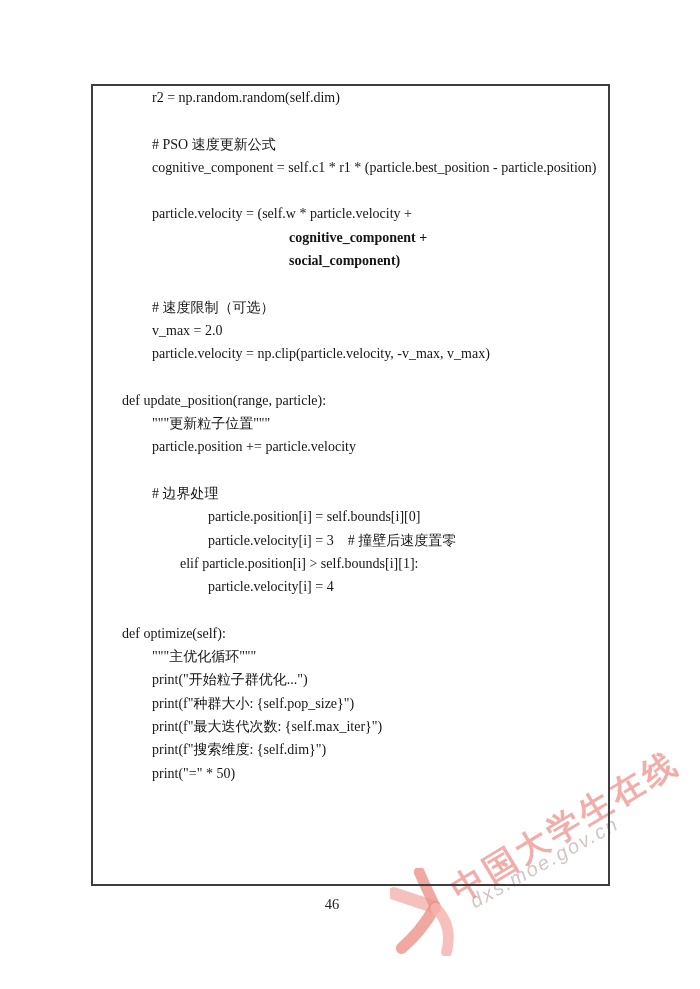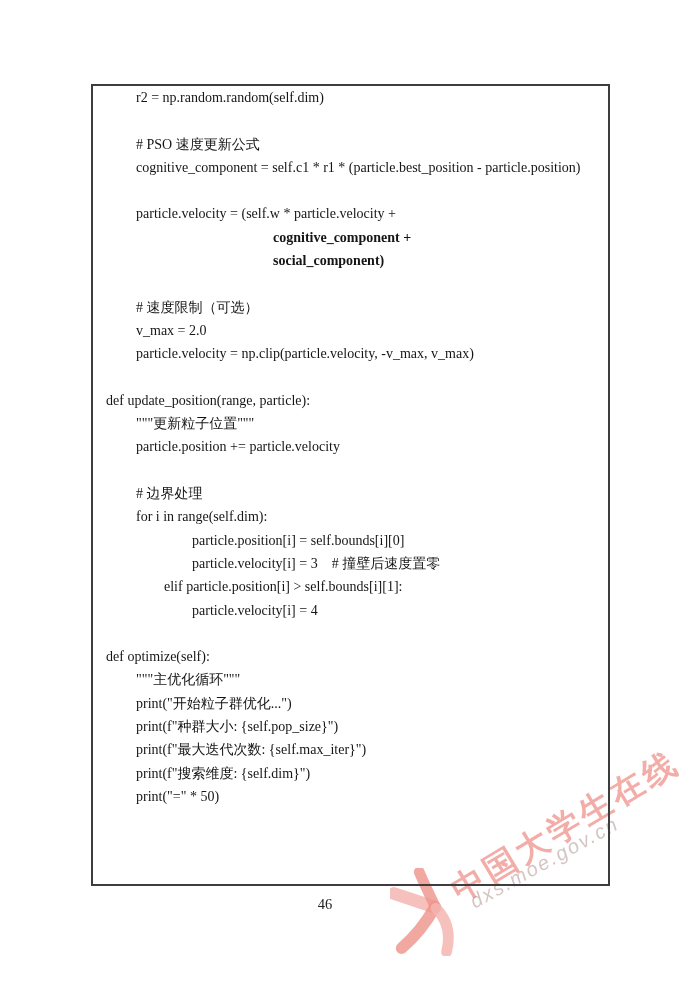--- a/index.html
+++ b/index.html
@@ -18,41 +18,41 @@
     left: 91px;
     top: 84px;
     width: 519px;
     height: 802px;
     border: 2px solid #3d3d3d;
     background: transparent;
     z-index: 3;
   }
   .code-block {
     position: absolute;
-    left: 106px;
+    left: 122px;
     top: 86px;
     width: 482px;
     z-index: 4;
   }
   .code-line {
     height: 23.3px;
     line-height: 23.3px;
     font-size: 14px;
     white-space: pre;
     font-family: "Liberation Serif", "DejaVu Serif", serif;
     color: #151515;
   }
   .ind0 { padding-left: 0; }
   .ind1 { padding-left: 30px; }
   .ind2 { padding-left: 58px; }
   .ind3 { padding-left: 86px; }
   .ind4 { padding-left: 167px; font-weight: bold; }
   .page-number {
     position: absolute;
-    left: 5px;
+    left: 12px;
     top: 896px;
     width: 640px;
     text-align: center;
     font-size: 14.5px;
     color: #222222;
     z-index: 4;
   }
   
   .watermark { position: absolute; left: 0; top: 0; width: 700px; height: 989px; z-index: 2; pointer-events: none; }
   .wm-text {
@@ -119,21 +119,20 @@
       <div class="code-line ind0">&nbsp;</div>
       <div class="code-line ind1"># 速度限制（可选）</div>
       <div class="code-line ind1">v_max = 2.0</div>
       <div class="code-line ind1">particle.velocity = np.clip(particle.velocity, -v_max, v_max)</div>
       <div class="code-line ind0">&nbsp;</div>
       <div class="code-line ind0">def update_position(range, particle):</div>
       <div class="code-line ind1">"""更新粒子位置"""</div>
       <div class="code-line ind1">particle.position += particle.velocity</div>
       <div class="code-line ind0">&nbsp;</div>
       <div class="code-line ind1"># 边界处理</div>
-      <div class="code-line ind1">for i in range(self.dim):</div>
       <div class="code-line ind3">particle.position[i] = self.bounds[i][0]</div>
       <div class="code-line ind3">particle.velocity[i] = 3    # 撞壁后速度置零</div>
       <div class="code-line ind2">elif particle.position[i] &gt; self.bounds[i][1]:</div>
       <div class="code-line ind3">particle.velocity[i] = 4</div>
       <div class="code-line ind0">&nbsp;</div>
       <div class="code-line ind0">def optimize(self):</div>
       <div class="code-line ind1">"""主优化循环"""</div>
       <div class="code-line ind1">print("开始粒子群优化...")</div>
       <div class="code-line ind1">print(f"种群大小: {self.pop_size}")</div>
       <div class="code-line ind1">print(f"最大迭代次数: {self.max_iter}")</div>

